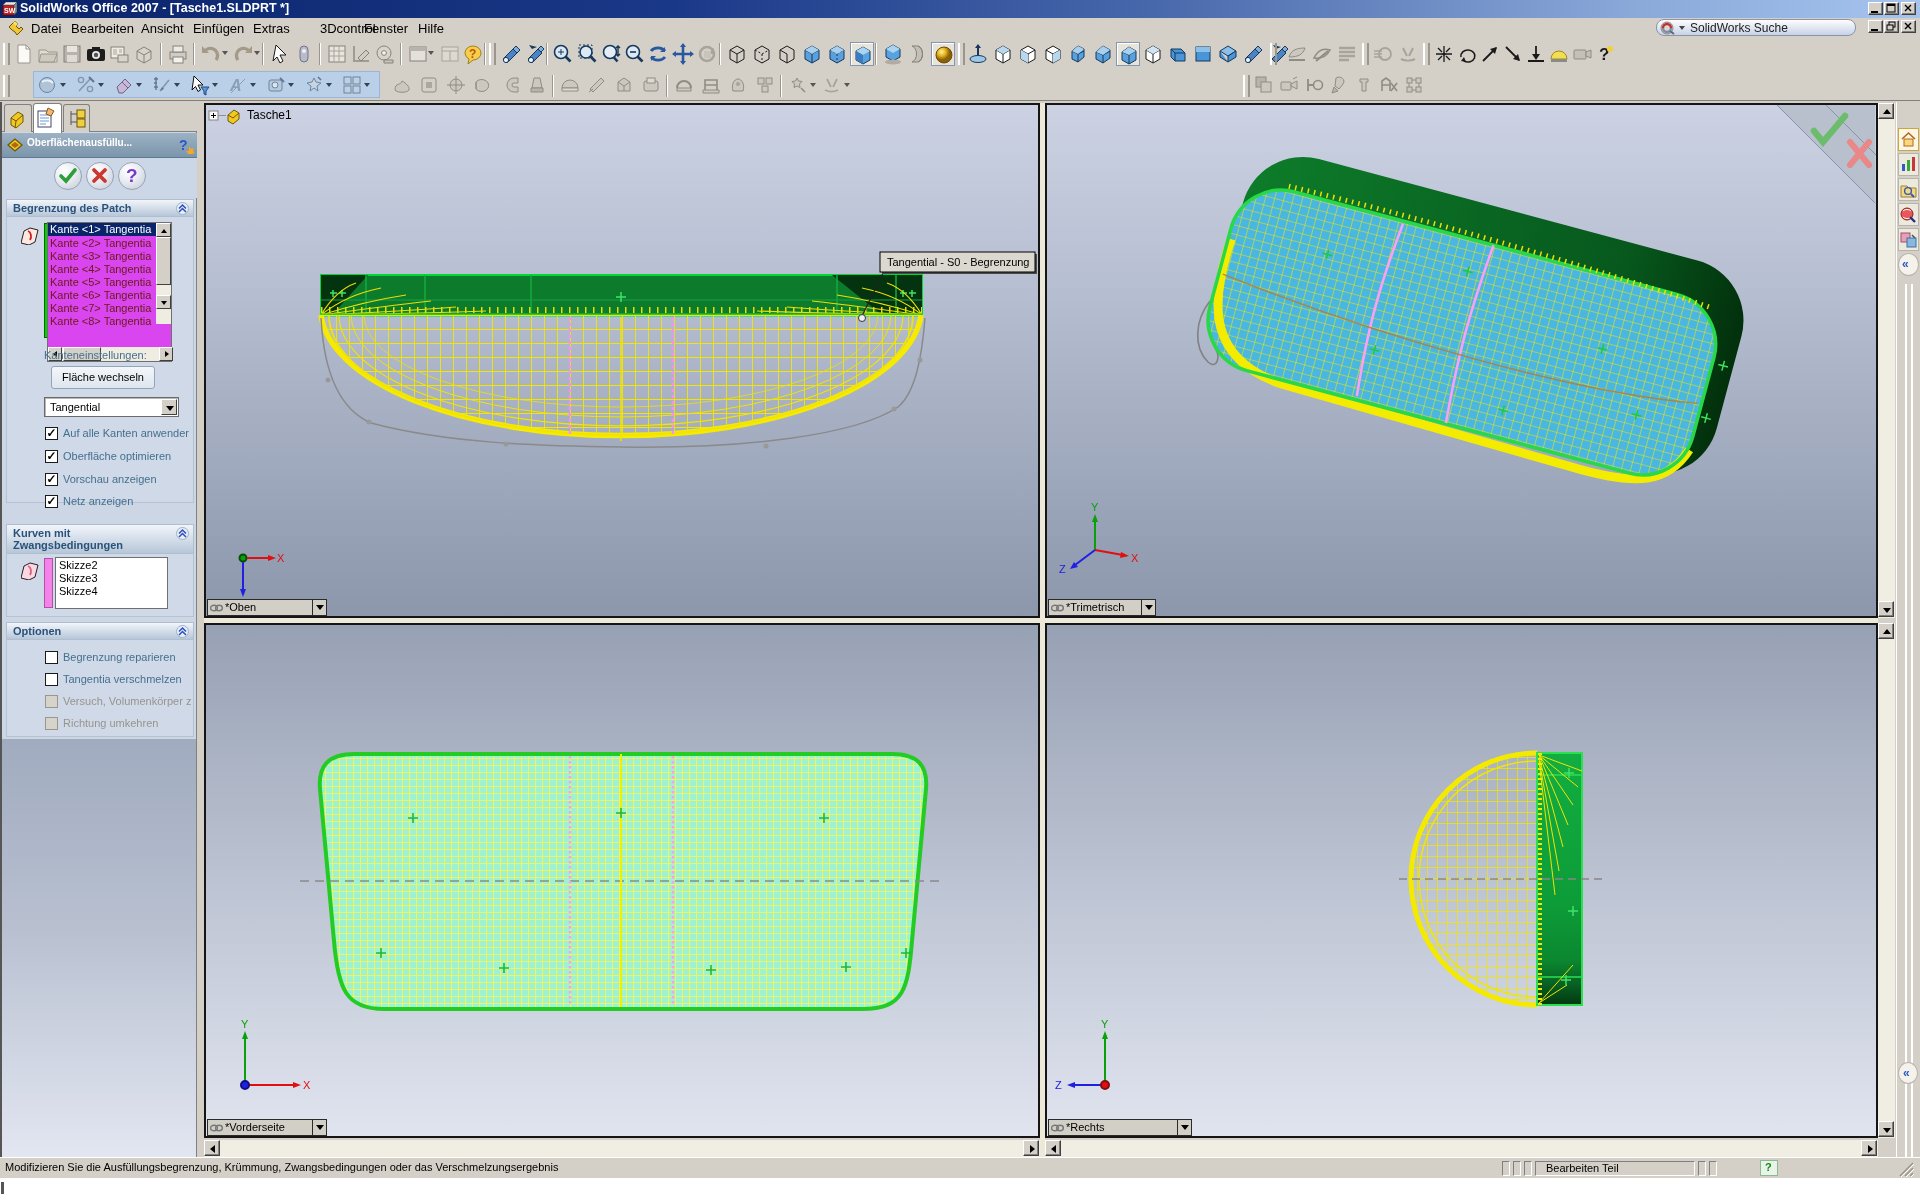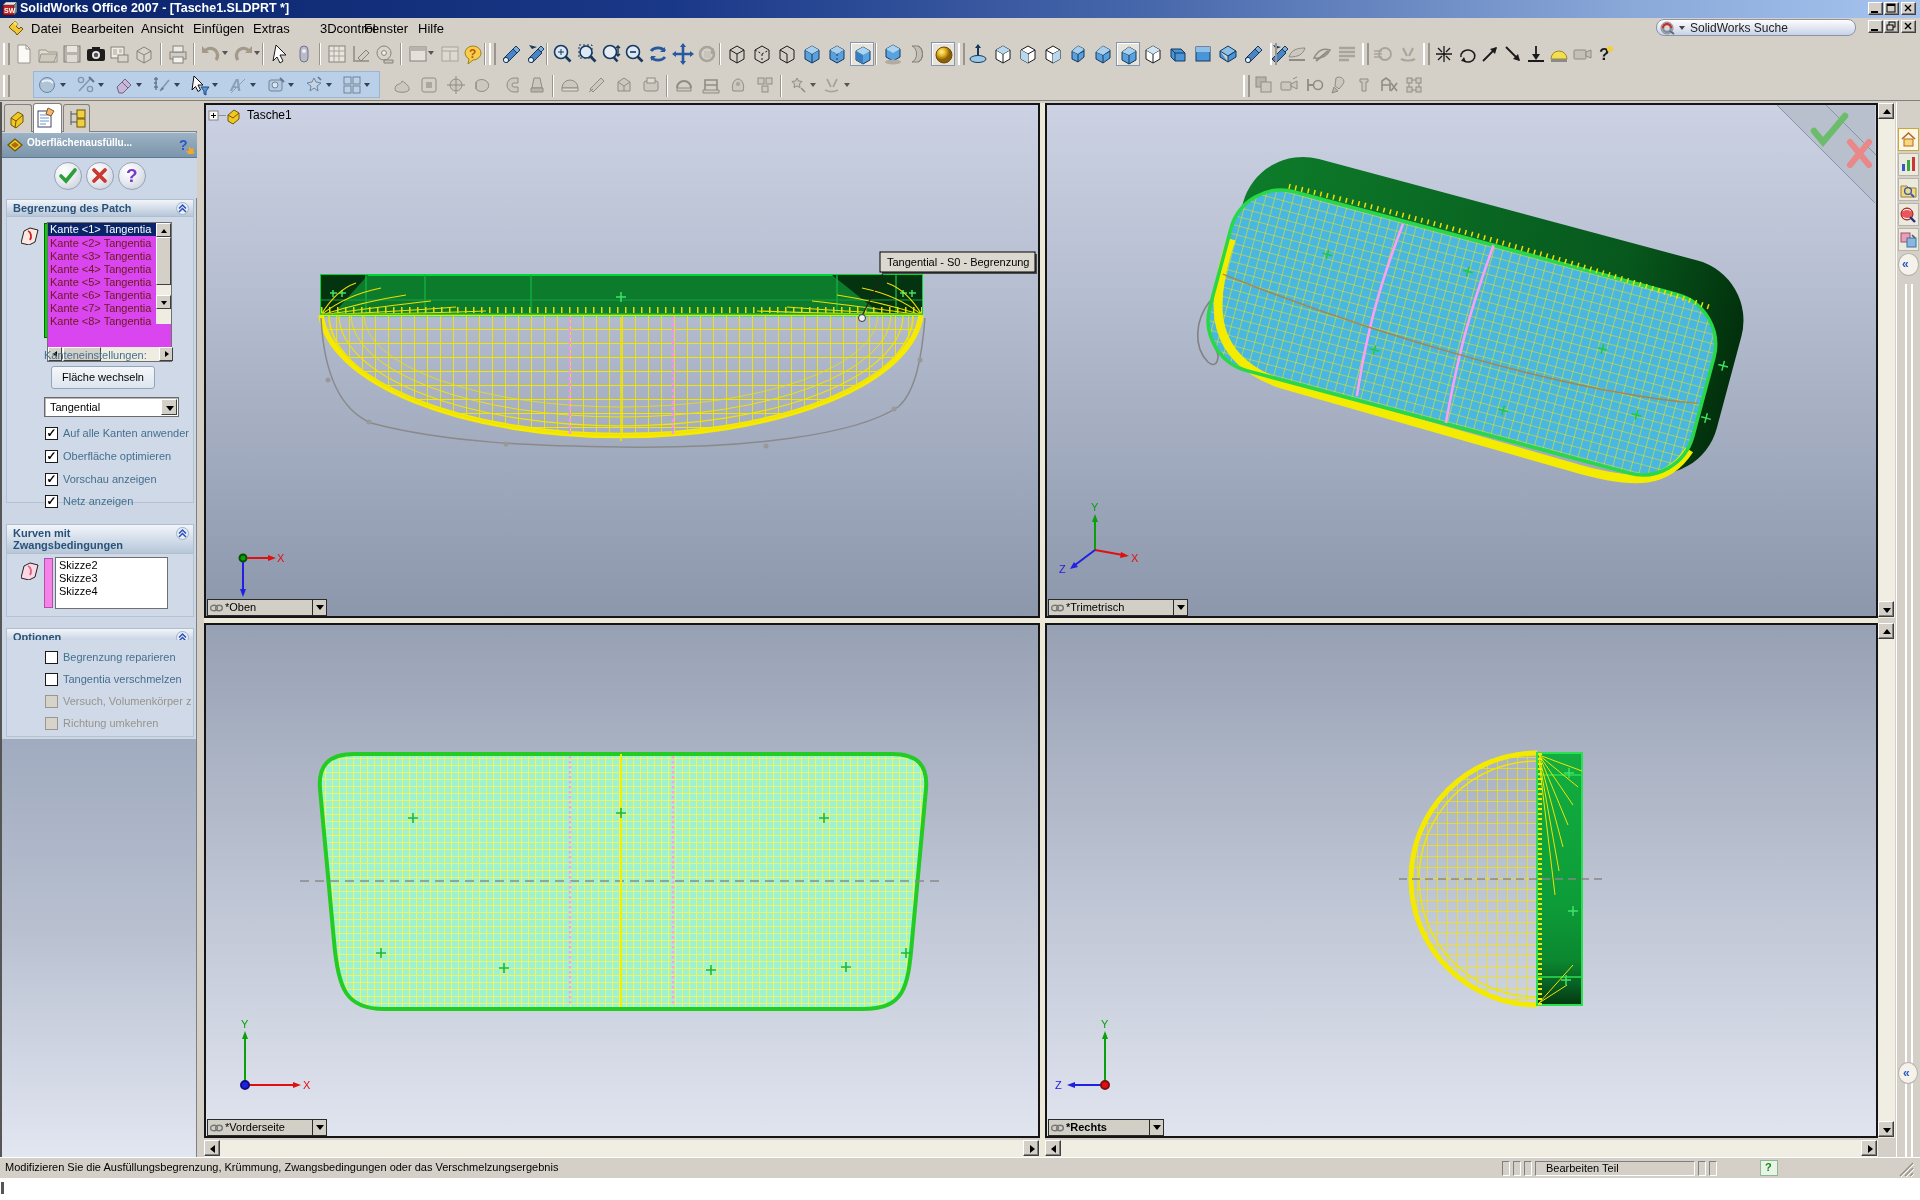--- a/index.html
+++ b/index.html
@@ -883,21 +883,21 @@
             <path d="M7,6c3,1 4,6 2,9" fill="none" stroke="#e06080" stroke-width="1.8"></path>
           </svg>
         <div class="abs" style="left:37px;top:4px;width:9px;height:50px;background:#f582e8;border:1px solid #b050a8;"></div>
         <div class="abs" style="left:48px;top:3px;width:113px;height:52px;background:#fff;border:1px solid #707070;">
           <div class="abs" style="left:3px;top:1px;color:#000;">Skizze2</div>
           <div class="abs" style="left:3px;top:14px;color:#000;">Skizze3</div>
           <div class="abs" style="left:3px;top:27px;color:#000;">Skizze4</div>
         </div>
       </div>
 
-      <div class="grphead" style="top:520px;margin-top:6px;">
+      <div class="grphead" style="top:520px;">
           <span style="position:absolute;left:6px;top:2px;">Optionen</span>
           <div class="chev"><svg width="11" height="11">
               <path d="M2,5.5 L5.5,2 L9,5.5 M2,9 L5.5,5.5 L9,9" stroke="#2b50c0" fill="none" stroke-width="1.5"></path>
             </svg></div>
         </div>
       <div class="grpbody" style="top:538px;height:97px;">
         <div class="cbx" style="left:38px;top:11px;"></div>
           <div class="cbl" style="left:56px;top:11px;">Begrenzung reparieren</div>
         <div class="cbx" style="left:38px;top:33px;"></div>
           <div class="cbl" style="left:56px;top:33px;">Tangentia verschmelzen</div>
@@ -1033,21 +1033,21 @@
             <path d="M48,409l-3,8h6z" fill="#0aa00a"></path>
             <line x1="48" y1="445" x2="76" y2="450" stroke="#e01010"></line>
             <path d="M82,451l-8,-4l-1,6z" fill="#e01010"></path>
             <line x1="48" y1="445" x2="28" y2="460" stroke="#2020e0"></line>
             <path d="M23,464l8,-2l-4,-5z" fill="#2020e0"></path>
           </g>
         <text x="44" y="406" font-size="11" fill="#0aa00a">Y</text>
         <text x="84" y="457" font-size="11" fill="#e01010">X</text>
         <text x="12" y="468" font-size="11" fill="#2020e0">Z</text>
       </svg>
-      <div class="vlabel" style="width:140px;">
+      <div class="vlabel" style="width:108px;">
         <svg class="lk" width="13" height="8">
             <ellipse cx="4" cy="4" rx="3.4" ry="2.8" fill="none" stroke="#777" stroke-width="1.4"></ellipse>
             <ellipse cx="9" cy="4" rx="3.4" ry="2.8" fill="none" stroke="#777" stroke-width="1.4"></ellipse>
           </svg>
         <span class="t">*Trimetrisch</span>
           <div class="db"></div>
       </div>
     </div>
     <div id="paneBL" class="pane">
       <svg width="832" height="511" style="position:absolute;left:0;top:0;">
@@ -1126,21 +1126,21 @@
         <g stroke-width="2">
             <line x1="58" y1="460" x2="58" y2="412" stroke="#0aa00a"></line>
             <path d="M58,406l-3,8h6z" fill="#0aa00a"></path>
             <line x1="58" y1="460" x2="26" y2="460" stroke="#2020e0"></line>
             <path d="M20,460l8,-3v6z" fill="#2020e0"></path>
             <circle cx="58" cy="460" r="4" fill="#e01010" stroke="#801010"></circle>
           </g>
         <text x="54" y="403" font-size="11" fill="#0aa00a">Y</text>
         <text x="8" y="464" font-size="11" fill="#2020e0">Z</text>
       </svg>
-      <div class="vlabel" style="width:116px;font-weight:bold;">
+      <div class="vlabel" style="width:144px;">
         <svg class="lk" width="13" height="8">
             <ellipse cx="4" cy="4" rx="3.4" ry="2.8" fill="none" stroke="#777" stroke-width="1.4"></ellipse>
             <ellipse cx="9" cy="4" rx="3.4" ry="2.8" fill="none" stroke="#777" stroke-width="1.4"></ellipse>
           </svg>
         <span class="t">*Rechts</span>
           <div class="db"></div>
       </div>
     </div>
 
     <div class="sbV abs" style="top:1px;height:515px;">

